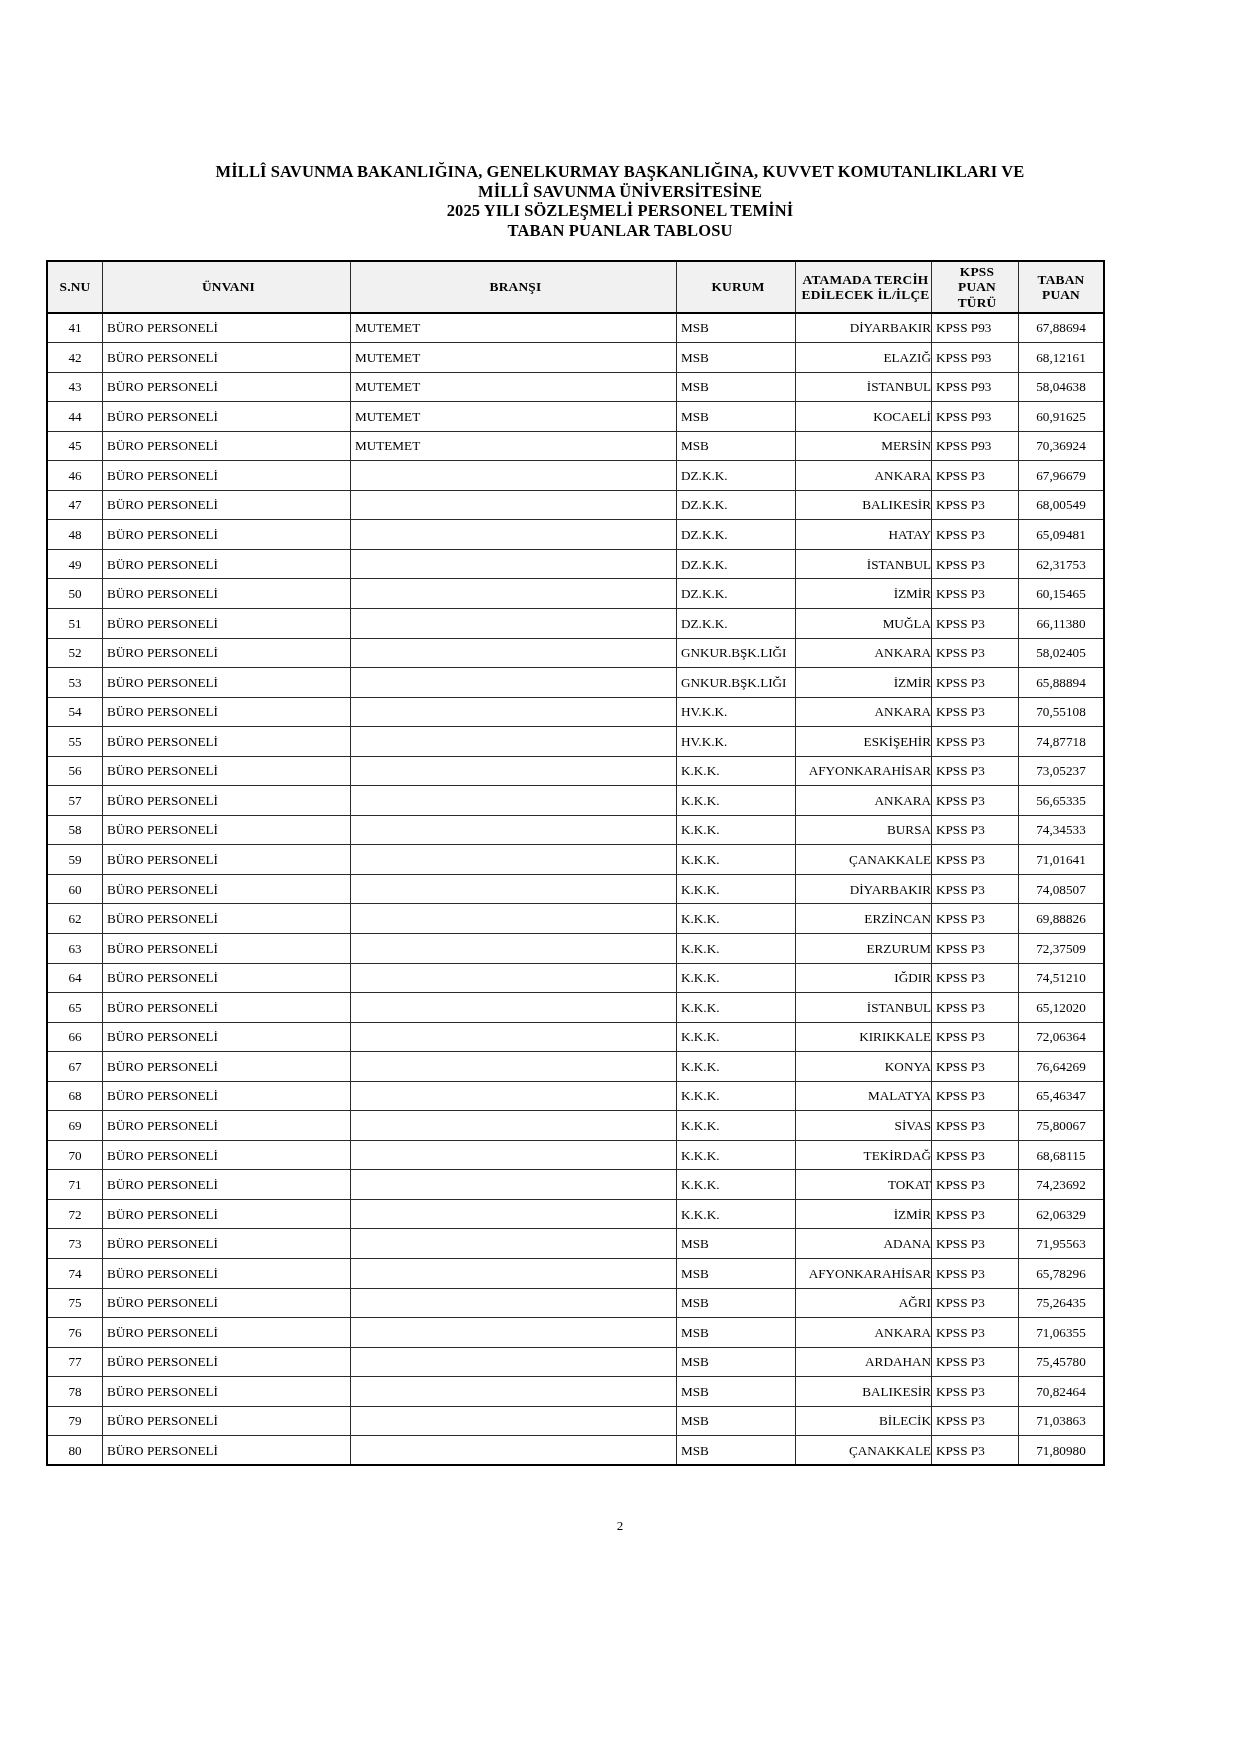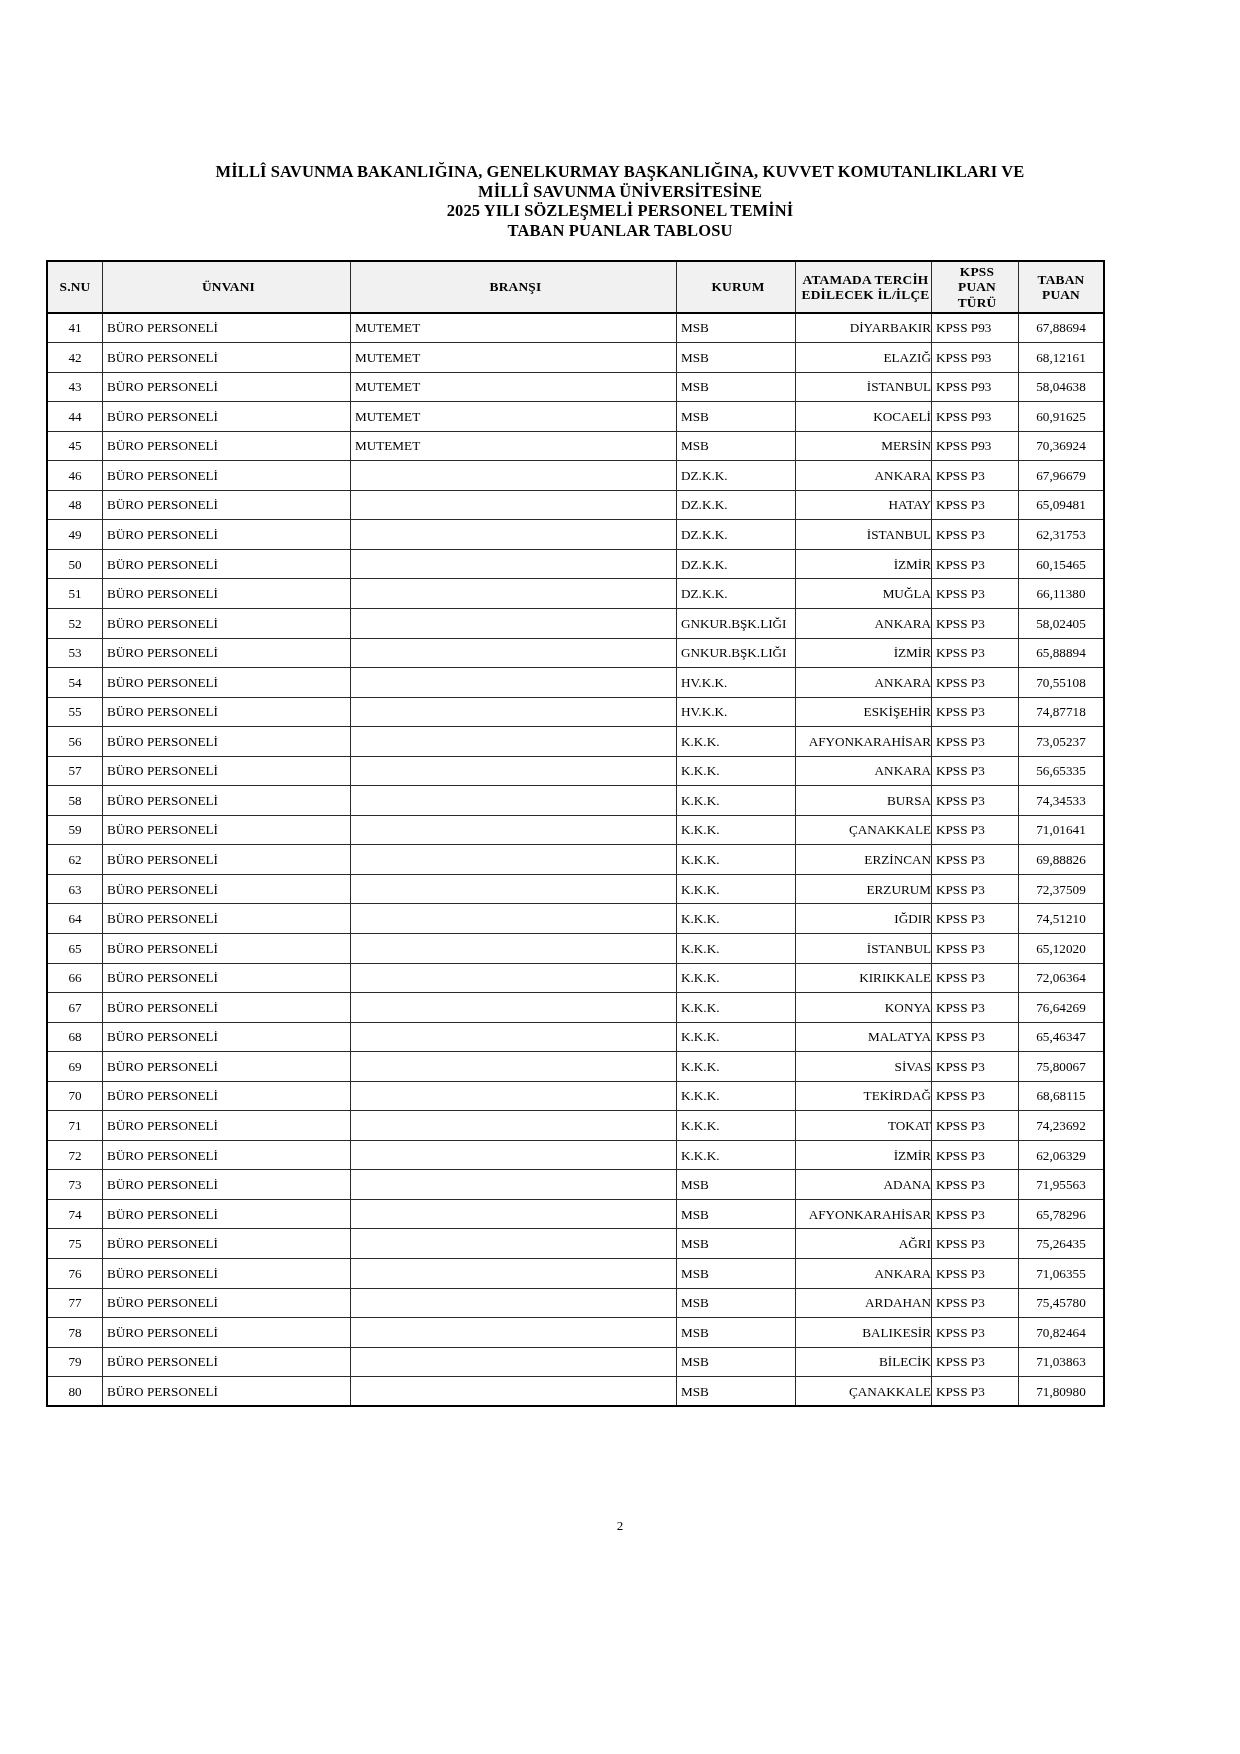--- a/index.html
+++ b/index.html
@@ -184,20 +184,29 @@
           <tr>
             <td class="c-sn">46</td>
             <td class="c-unv">BÜRO PERSONELİ</td>
             <td class="c-brn"></td>
             <td class="c-kur">DZ.K.K.</td>
             <td class="c-il">ANKARA</td>
             <td class="c-tur">KPSS P3</td>
             <td class="c-puan">67,96679</td>
           </tr>
           <tr>
+            <td class="c-sn">47</td>
+            <td class="c-unv">BÜRO PERSONELİ</td>
+            <td class="c-brn"></td>
+            <td class="c-kur">DZ.K.K.</td>
+            <td class="c-il">BALIKESİR</td>
+            <td class="c-tur">KPSS P3</td>
+            <td class="c-puan">68,00549</td>
+          </tr>
+          <tr>
             <td class="c-sn">48</td>
             <td class="c-unv">BÜRO PERSONELİ</td>
             <td class="c-brn"></td>
             <td class="c-kur">DZ.K.K.</td>
             <td class="c-il">HATAY</td>
             <td class="c-tur">KPSS P3</td>
             <td class="c-puan">65,09481</td>
           </tr>
           <tr>
             <td class="c-sn">49</td>
@@ -290,20 +299,29 @@
             <td class="c-puan">74,34533</td>
           </tr>
           <tr>
             <td class="c-sn">59</td>
             <td class="c-unv">BÜRO PERSONELİ</td>
             <td class="c-brn"></td>
             <td class="c-kur">K.K.K.</td>
             <td class="c-il">ÇANAKKALE</td>
             <td class="c-tur">KPSS P3</td>
             <td class="c-puan">71,01641</td>
+          </tr>
+          <tr>
+            <td class="c-sn">60</td>
+            <td class="c-unv">BÜRO PERSONELİ</td>
+            <td class="c-brn"></td>
+            <td class="c-kur">K.K.K.</td>
+            <td class="c-il">DİYARBAKIR</td>
+            <td class="c-tur">KPSS P3</td>
+            <td class="c-puan">74,08507</td>
           </tr>
           <tr>
             <td class="c-sn">62</td>
             <td class="c-unv">BÜRO PERSONELİ</td>
             <td class="c-brn"></td>
             <td class="c-kur">K.K.K.</td>
             <td class="c-il">ERZİNCAN</td>
             <td class="c-tur">KPSS P3</td>
             <td class="c-puan">69,88826</td>
           </tr>

